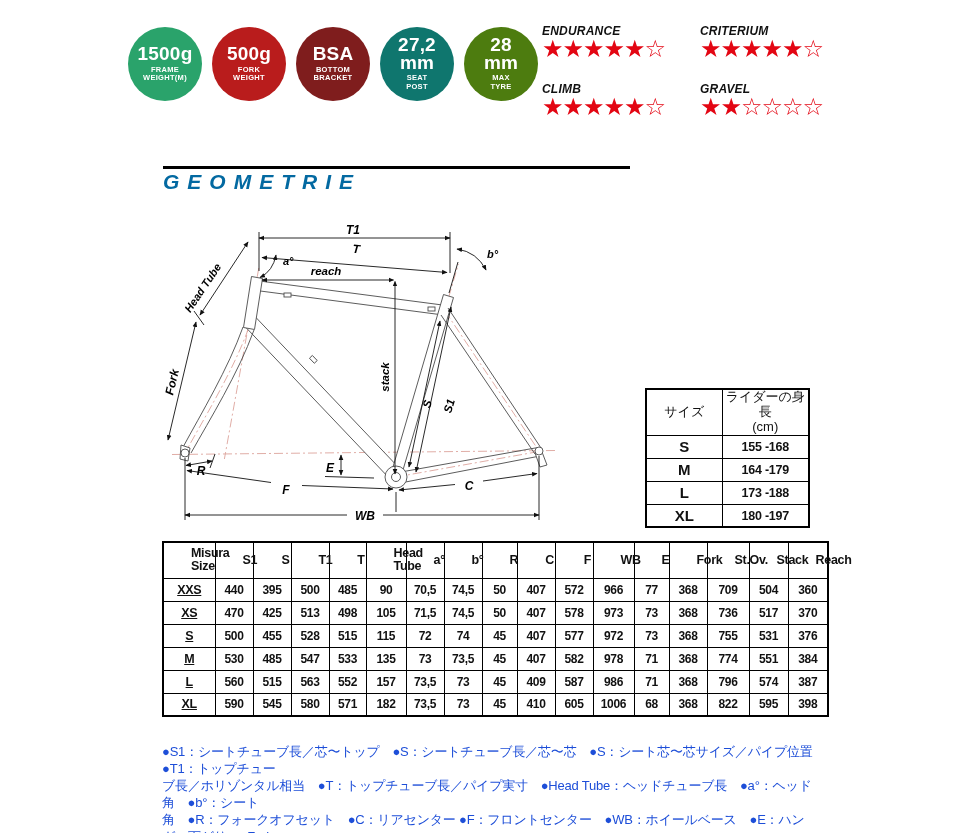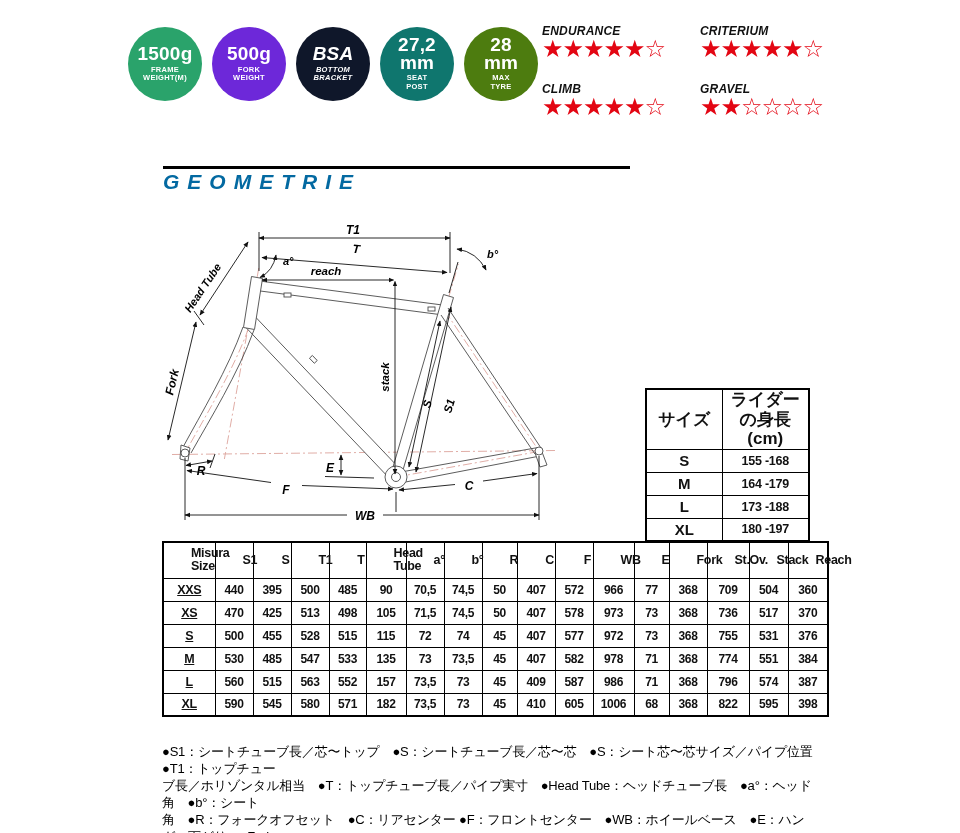--- a/index.html
+++ b/index.html
@@ -36,50 +36,50 @@
 
   
   .diagram { position:absolute; left:160px; top:209px; }
   .diagram text { font-family:"Liberation Sans","DejaVu Sans",sans-serif; font-weight:bold; font-style:italic; fill:#000; }
 
   
   table { border-collapse:collapse; background:#fff; }
   th,td { border:1.4px solid #000; text-align:center; vertical-align:middle; padding:0; }
 
   .size-table { position:absolute; left:645px; top:388px; width:163px; border:2.2px solid #000; table-layout:fixed; }
-  .size-table th { height:37px; font-size:17px; font-weight:bold; white-space:pre-line; line-height:1.15; }
+  .size-table th { height:37px; font-size:13px; font-weight:normal; white-space:pre-line; line-height:1.15; }
   .size-table td { height:23px; font-size:12.5px; font-weight:bold; letter-spacing:-0.2px; }
   .size-table td.szcol { font-size:15px; }
 
   .geo-table { position:absolute; left:162px; top:541px; width:647px; border:2.4px solid #000; table-layout:fixed; }
   .geo-table th { height:36px; font-size:12.5px; font-weight:bold; white-space:pre-line; line-height:1.05; letter-spacing:-0.3px;padding-left:27px; }
   .geo-table td { height:23px; font-size:12px; font-weight:bold; letter-spacing:-0.3px; }
   .geo-table td.rowhead { font-size:12.5px;text-decoration:underline; }
 
   
   .legend { position:absolute; left:162px; top:743px; width:655px; }
-  .legend div { font-size:13px; line-height:17px; color:#000000; letter-spacing:-0.2px; }
+  .legend div { font-size:13px; line-height:17px; color:#1d4ed8; letter-spacing:-0.2px; }
 </style>
 </head>
 <body>
 
 <div class="page">
 
   <div class="badges" id="badges">
       <div class="badge" style="background: rgb(42, 163, 107);">
         <div class="val">1500g</div>
         <div class="lab">FRAME
 WEIGHT(M)</div>
       </div>
-      <div class="badge" style="background: #6d28d9;">
+      <div class="badge" style="background: #b91c1c;">
         <div class="val">500g</div>
         <div class="lab">FORK
 WEIGHT</div>
       </div>
-      <div class="badge" style="background: #0f172a; font-style: italic;">
+      <div class="badge" style="background: #7f1d1d;">
         <div class="val">BSA</div>
         <div class="lab">BOTTOM
 BRACKET</div>
       </div>
       <div class="badge" style="background: #0f766e;">
         <div class="val">27,2
 mm</div>
         <div class="lab">SEAT
 POST</div>
       </div>

